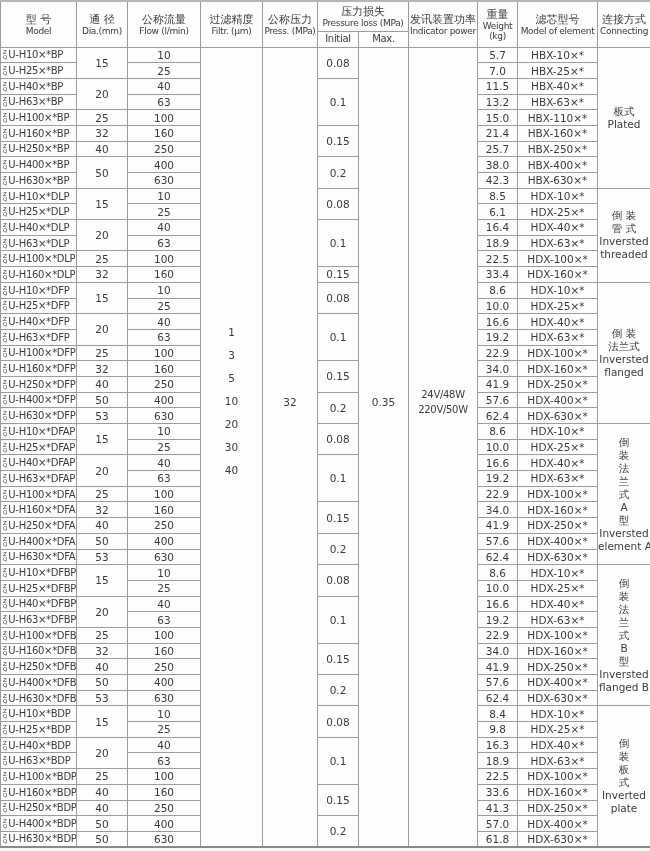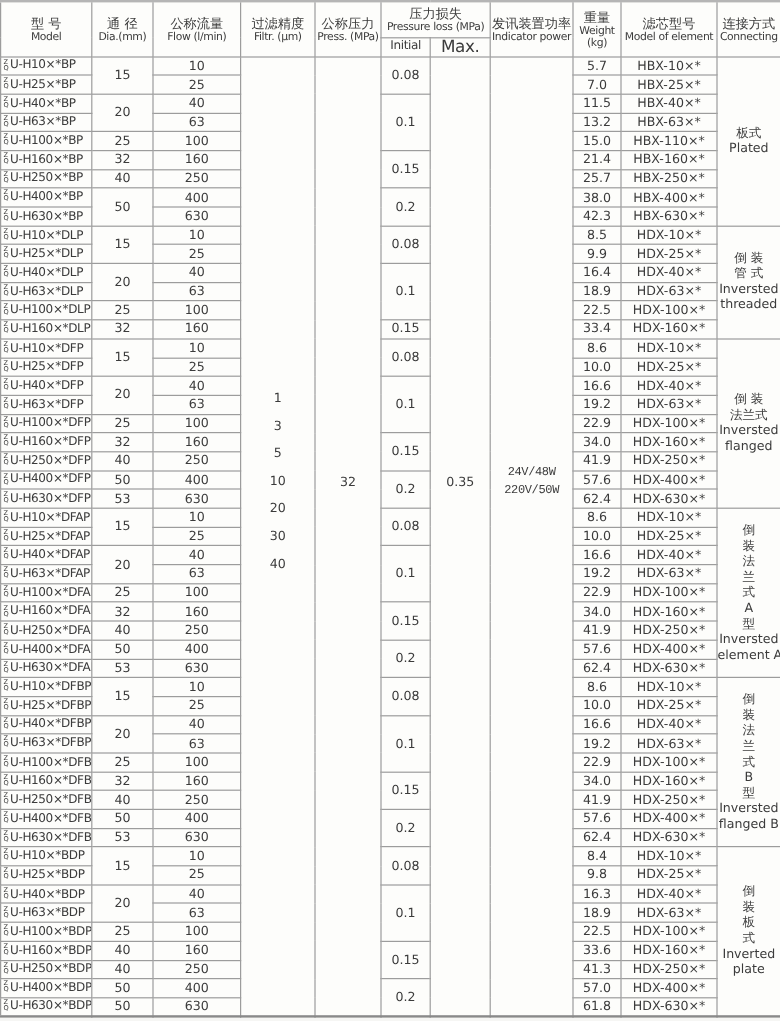--- a/index.html
+++ b/index.html
@@ -43,21 +43,21 @@
     flex-direction:column;
     font-size:5.5px;
     line-height:5px;
     vertical-align:middle;
     margin-right:1px;
     letter-spacing:0;
   }
   .vs{vertical-align:middle;}
   .shift{transform:translateY(-45px);}
   .filtr div{line-height:23px;font-size:10.5px;}
-  .ind div{line-height:15px;font-size:10px;letter-spacing:-0.3px;font-family:Liberation Mono, monospace;}
+  .ind div{line-height:15px;font-size:10px;letter-spacing:-0.3px;}
   .conn{vertical-align:middle;}
   .conn div{line-height:13px;font-size:10.5px;}
 </style>
 </head>
 <body>
 
 <table>
   <colgroup>
     <col style="width:76px">
       <col style="width:51px">
@@ -113,21 +113,21 @@
       <th rowspan="2">
         <div class="zh">连接方式</div>
         <div class="en">Connecting</div>
       </th>
     </tr>
     <tr>
       <th>
         <div class="en" style="font-size:10px">Initial</div>
       </th>
       <th>
-        <div class="en" style="font-size:14px">Max.</div>
+        <div class="en" style="font-size:10px">Max.</div>
       </th>
     </tr>
   </thead>
   <tbody>
       <tr>
         <td class="model"><span class="zq">
             <span>Z</span>
             <span>Q</span>
           </span><span>U-H10×*BP</span></td>
         <td class="c" rowspan="2">15</td>
@@ -259,21 +259,21 @@
           <div>Inversted</div>
           <div>threaded</div>
         </td>
       </tr>
       <tr>
         <td class="model"><span class="zq">
             <span>Z</span>
             <span>Q</span>
           </span><span>U-H25×*DLP</span></td>
         <td class="c">25</td>
-        <td class="c">9.9</td>
+        <td class="c">6.1</td>
         <td class="c">HDX-25×*</td>
       </tr>
       <tr>
         <td class="model"><span class="zq">
             <span>Z</span>
             <span>Q</span>
           </span><span>U-H40×*DLP</span></td>
         <td class="c" rowspan="2">20</td>
         <td class="c">40</td>
         <td class="c" rowspan="3">0.1</td>

